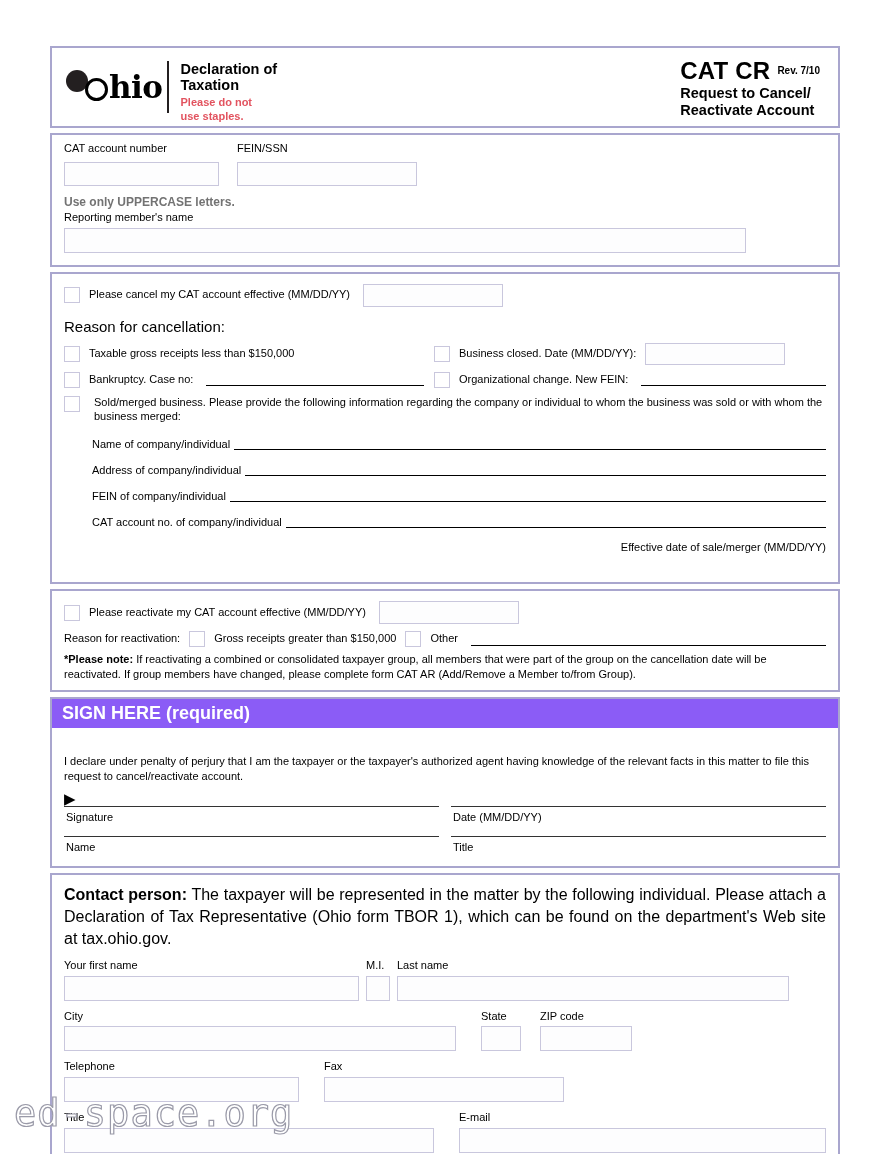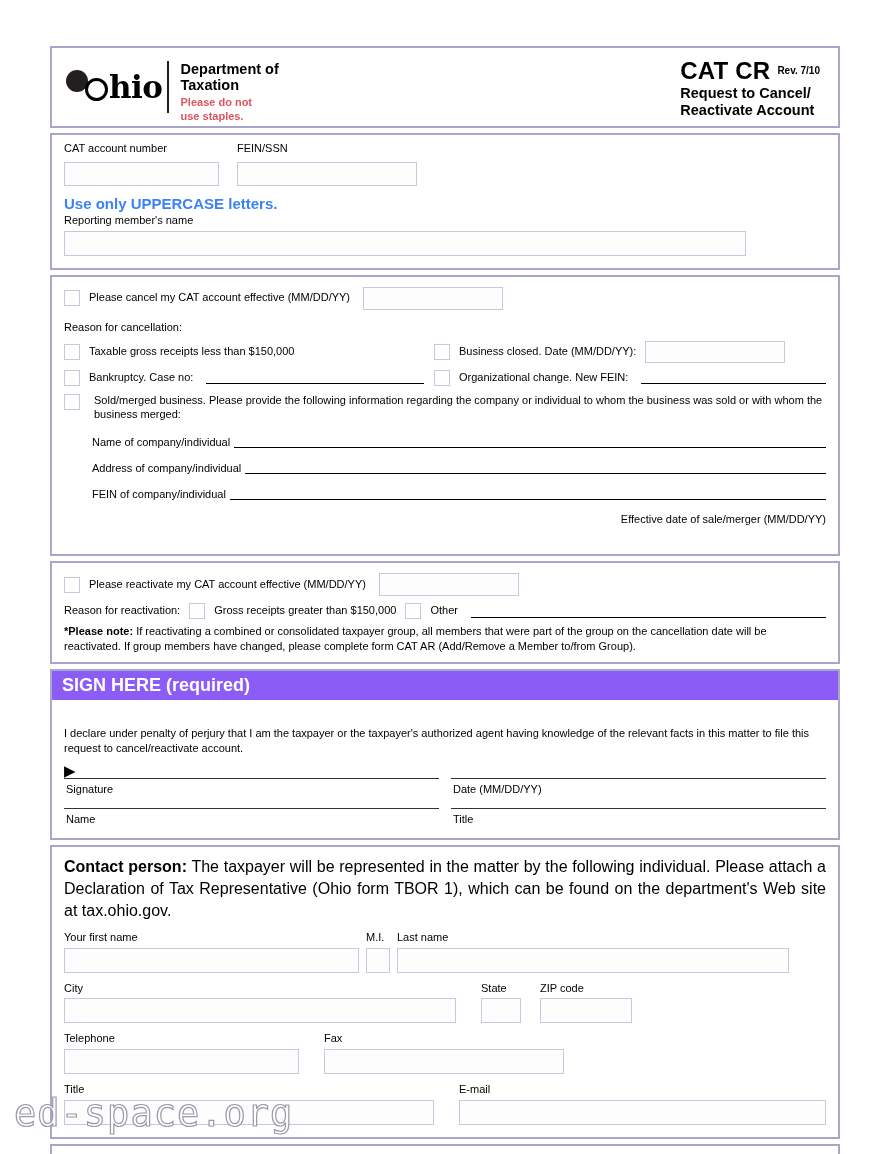--- a/index.html
+++ b/index.html
@@ -19,37 +19,37 @@
   .dept{padding-top:10px;}
   .dept .l1{font-size:14.5px;font-weight:bold;line-height:1.12;}
   .dept .l2{font-size:11px;font-weight:bold;color:#e2535f;line-height:1.15;margin-top:2px;}
   .hdr-right{margin-left:auto;text-align:left;padding:9px 18px 0 0;}
   .catcr{font-size:24px;font-weight:bold;letter-spacing:.2px;display:inline-block;}
   .rev{font-size:10px;font-weight:bold;display:inline-block;vertical-align:5px;margin-left:7px;}
   .reqln{font-size:14.5px;font-weight:bold;line-height:1.14;}
 
   
   .lbl{font-size:11px;line-height:1.25;}
-  .lbl-red{font-size:15px;font-weight:bold;color:#3b82f6;}
+  .lbl-red{font-size:12px;font-weight:bold;color:#737373;}
   .box{border:1.5px solid #c9c7dd;background:#fdfdfe;box-sizing:border-box;height:24px;}
   .cbox{width:16px;height:16px;border:1.5px solid #c9c7dd;background:#fff;box-sizing:border-box;flex:0 0 auto;}
   .dline{flex:1 1 auto;border-bottom:1.4px solid #000;height:12px;margin-left:4px;}
   .row{display:flex;align-items:center;}
 
   
   .acct{padding:7px 12px 12px 12px;}
   .acct .f1{width:155px;}
   .acct .f2{width:180px;}
   .acct .gap{width:18px;}
 
   
   .cancel{padding:10px 12px 12px 12px;}
   .cancel .line1{display:flex;align-items:center;gap:9px;}
   .cancel .line1 .box{width:140px;height:23px;margin-left:4px;}
-  .reasonlbl{font-size:11px;margin:11px 0 8px 0;}
+  .reasonlbl{font-size:15px;margin:11px 0 8px 0;}
   .optrow{display:flex;align-items:center;margin-bottom:7px;}
   .optL{display:flex;align-items:center;gap:9px;width:370px;flex:0 0 auto;}
   .optR{display:flex;align-items:center;gap:9px;flex:1 1 auto;}
   .optR .box{width:140px;height:22px;}
   .sold{display:flex;gap:14px;margin-top:2px;}
   .sold .txt{font-size:11px;line-height:1.35;}
   .subf{display:flex;align-items:flex-end;margin-top:13px;padding-left:28px;}
   .subf .nm{font-size:11px;white-space:nowrap;}
 
   
@@ -102,21 +102,21 @@
 <div class="page">
   <div class="form">
 
     <div class="sect">
       <div class="hdr">
         <div class="hdr-left">
           <div class="dot"></div>
           <div class="ohio"><span class="oh-o"></span><span>hio</span></div>
           <div class="vrule"></div>
           <div class="dept">
-            <div class="l1">Department of</div>
+            <div class="l1">Declaration of</div>
             <div class="l1">Taxation</div>
             <div class="l2">Please do not</div>
             <div class="l2">use staples.</div>
           </div>
         </div>
         <div class="hdr-right">
           <div>
             <span class="catcr">CAT CR</span><span class="rev">Rev. 7/10</span>
           </div>
           <div class="reqln">Request to Cancel/</div>
@@ -187,20 +187,24 @@
         <div class="subf">
           <div class="nm">Name of company/individual</div>
           <div class="dline"></div>
         </div>
         <div class="subf">
           <div class="nm">Address of company/individual</div>
           <div class="dline"></div>
         </div>
         <div class="subf">
           <div class="nm">FEIN of company/individual</div>
+          <div class="dline"></div>
+        </div>
+        <div class="subf">
+          <div class="nm">CAT account no. of company/individual</div>
           <div class="dline"></div>
         </div>
         <div class="subf" style="margin-bottom:4px;flex-direction:column;">
           <div class="nm">Effective date of sale/merger (MM/DD/YY)</div>
           <div class="dline"></div>
         </div>
       </div>
     </div>
 
     <div class="sect">

